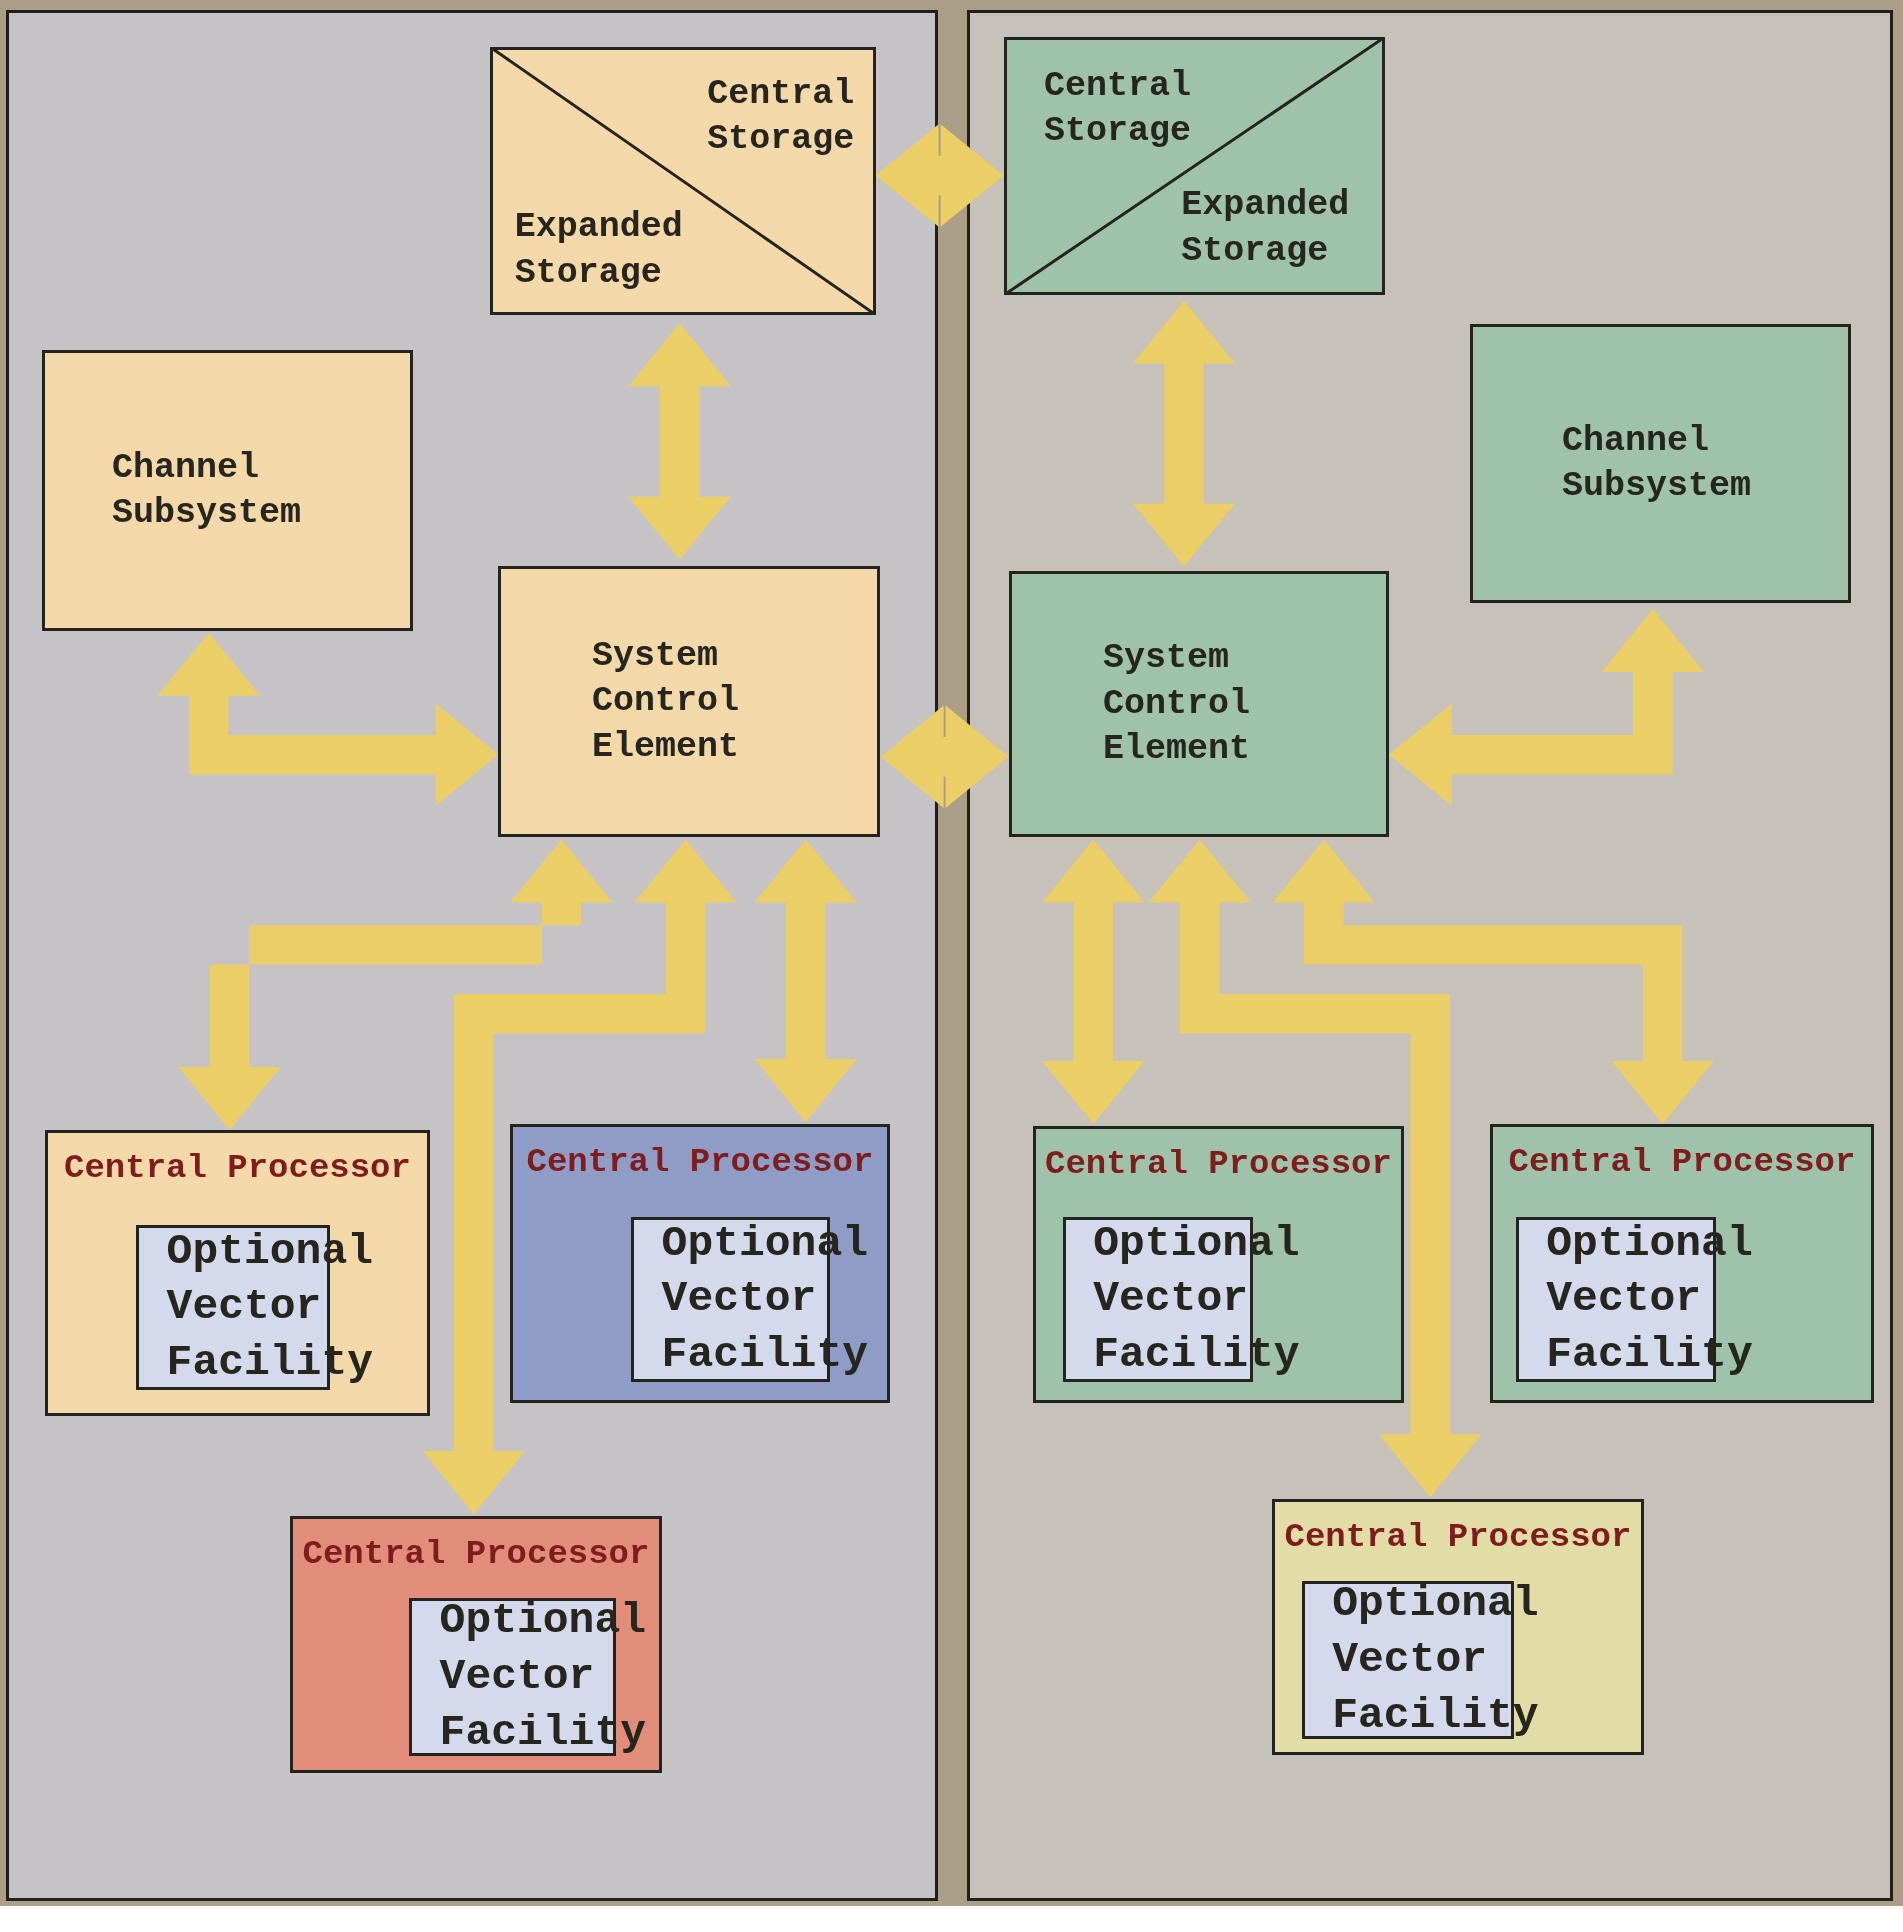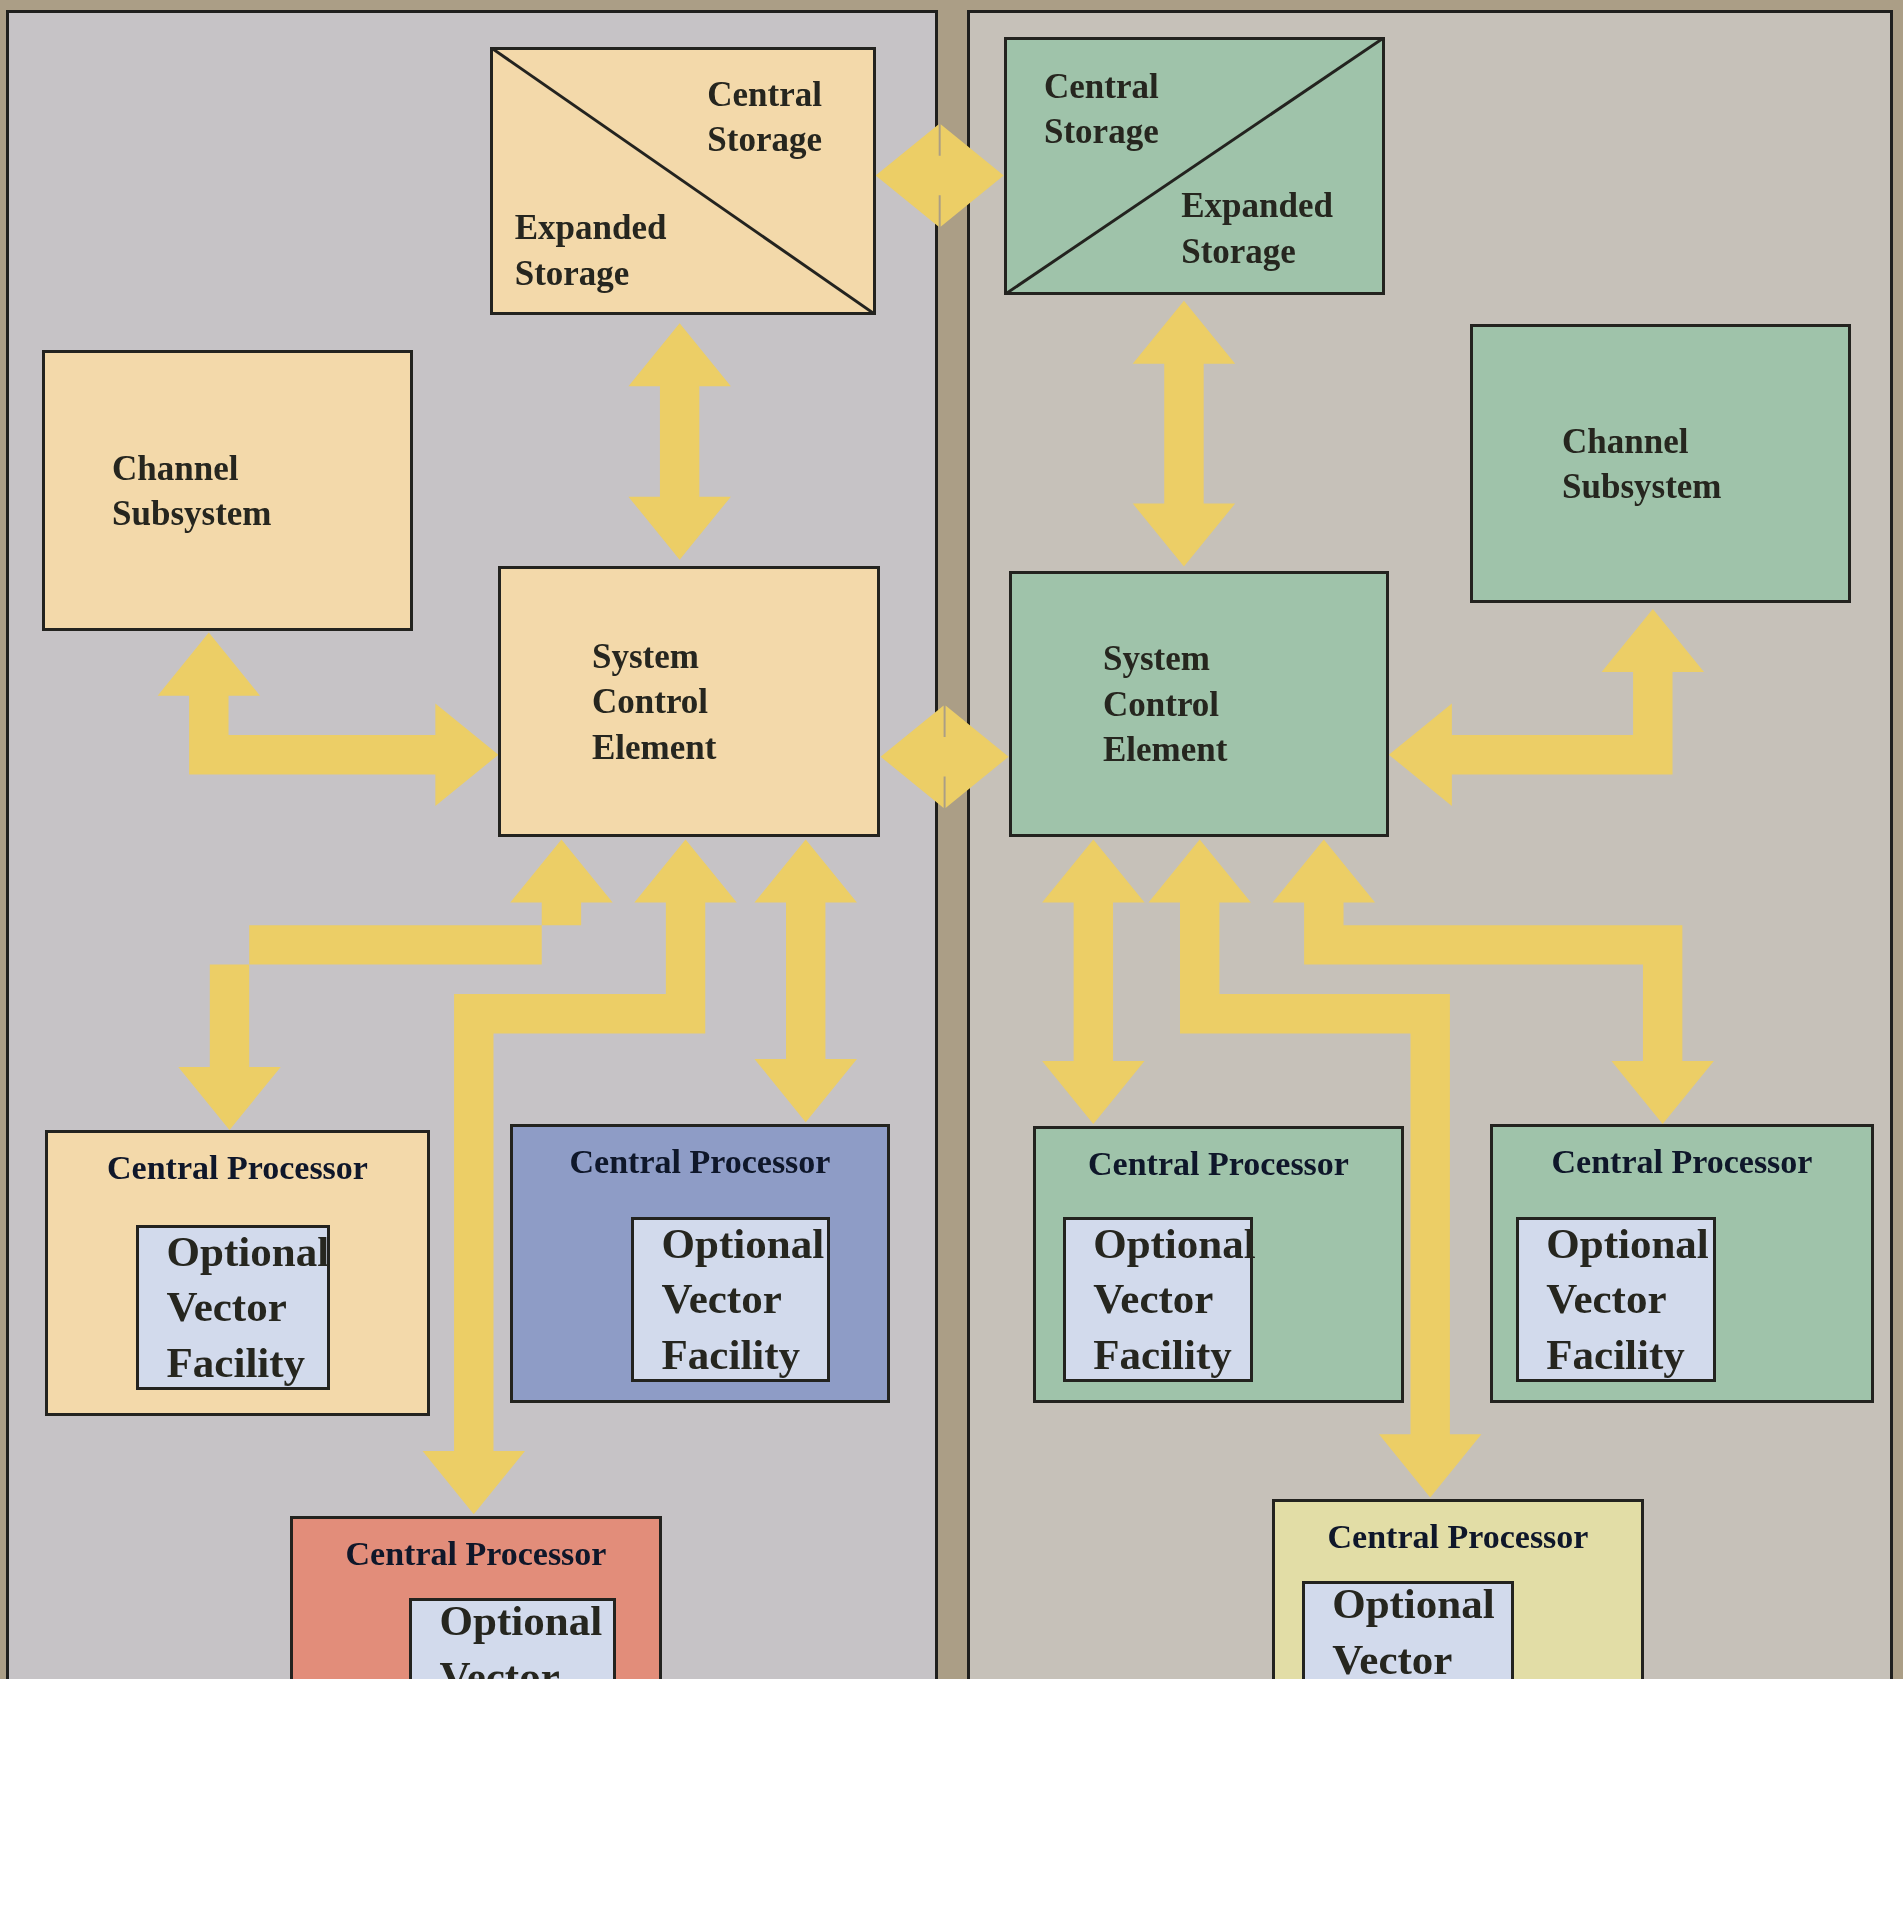--- a/index.html
+++ b/index.html
@@ -1,21 +1,21 @@
 <!DOCTYPE html>
 <html style="--arrow: #ecce66; --left_accent: #f3d9aa; --right_accent: #9fc3aa; --blue_processor: #8e9cc6; --red_processor: #e28d7a; --yellow_processor: #e2dda6; --vector_box: #d2daec; --left_panel_bg: #c6c3c6; --right_panel_bg: #c6c1b9; --outer_bg: #ab9e86;"><head>
 <meta charset="utf-8">
 <style>
   html,body{margin:0;padding:0;}
   body{background:#8e8str;}
   #stage{
     position:relative;
-    width:1903px;height:1679px;
+    width:1903px;height:1906px;
     background:var(--outer_bg,#ab9e86);
-    font-family:Liberation Serif, serif;
+    font-family:Liberation Mono, monospace;
     overflow:hidden;
   }
   .panel{
     position:absolute;
     border:3.9px solid #1f1f1d;
     box-sizing:border-box;
     z-index:1;
   }
   .panel-left{left:5.9px;top:9.9px;width:932px;height:1891px;background:var(--left_panel_bg,#c6c3c6);}
   .panel-right{left:967px;top:9.9px;width:926px;height:1891px;background:var(--right_panel_bg,#c6c1b9);}
@@ -37,21 +37,21 @@
   .lbl{
     position:absolute;
     font-weight:bold;
     font-size:35px;
     line-height:1.3;
     color:#26261f;
   }
   .lbl-sm{font-size:43px;}
   .cp-title{
     position:absolute;left:0;right:0;top:15.8px;
-    text-align:center;font-weight:bold;font-size:34px;color:#0f172a;
+    text-align:center;font-weight:bold;font-size:34px;color:#7f1d1d;
   }
   .diag-svg{position:absolute;left:-3px;top:-3px;}
   .vcenter{top:50%;transform:translateY(-50%);}
   .edge-strip{
     position:absolute;left:778px;top:1917px;width:1125px;height:15.8px;
     background:#c9c1a9;border-top:3.9px solid #5f584a;box-sizing:border-box;z-index:0;
   }
 </style>
 </head>
 <body>

